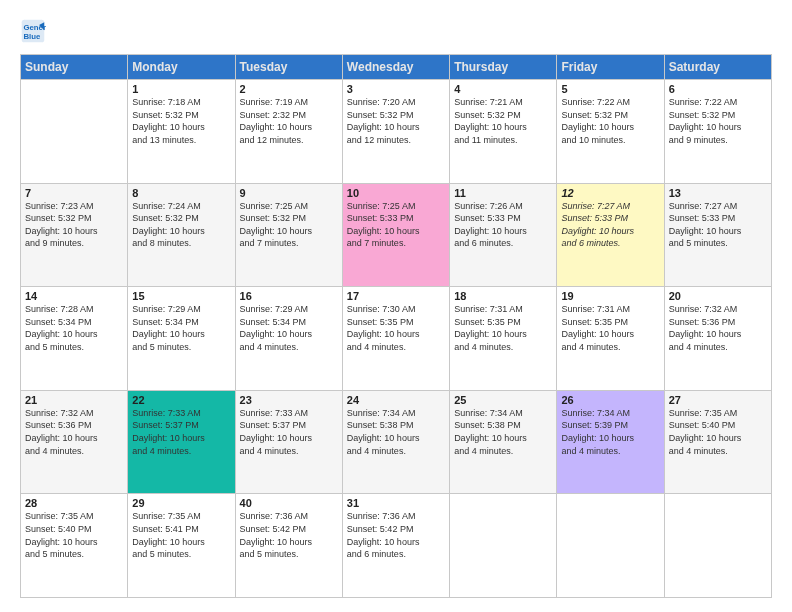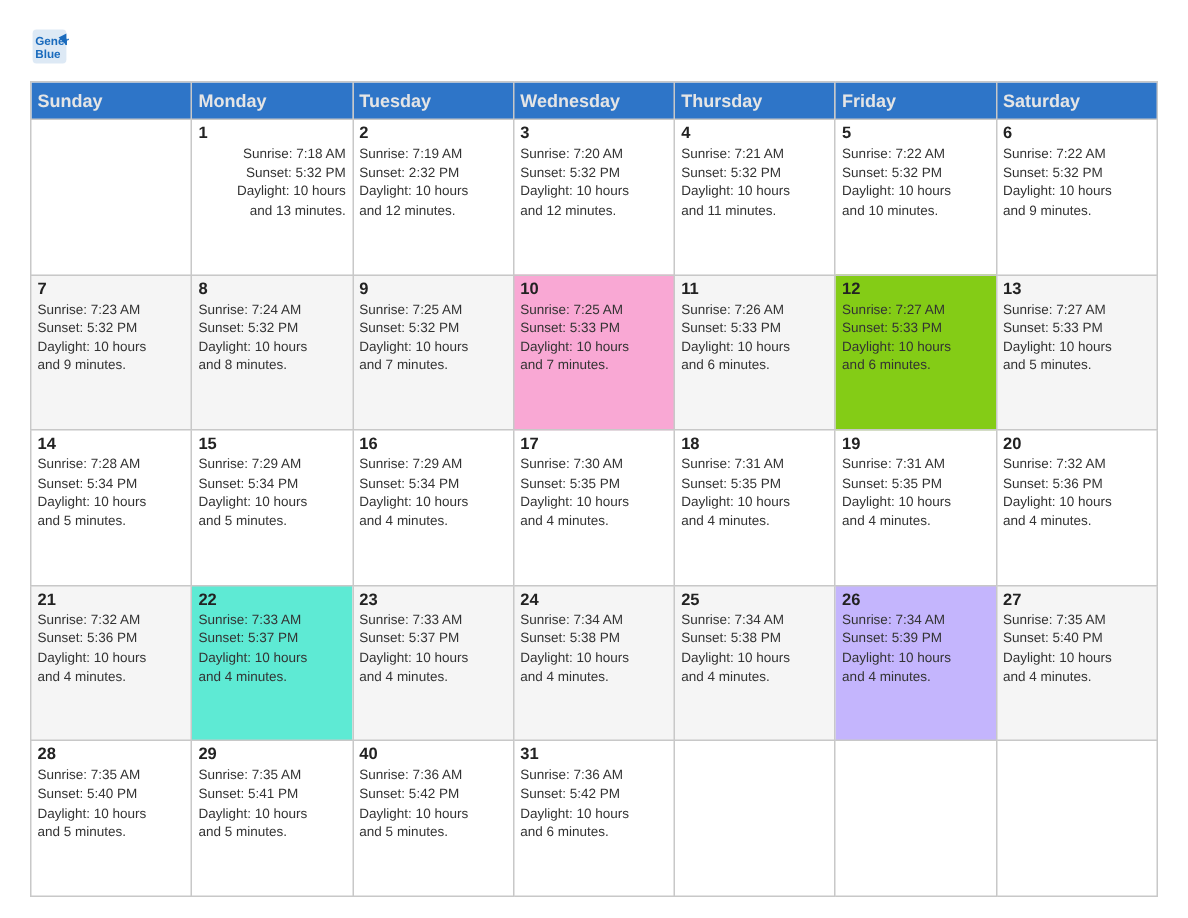--- a/index.html
+++ b/index.html
@@ -121,21 +121,21 @@
           <th>Thursday</th>
           <th>Friday</th>
           <th>Saturday</th>
         </tr>
       </thead>
     <tbody id="cal-body">
         <tr>
           <td class="empty-cell"></td>
           <td>
             <span class="day-num">1</span>
-            <div class="day-info" style="white-space: pre-line; text-align: right;">Sunrise: 7:18 AM
+            <div class="day-info" style="white-space: pre-line;">Sunrise: 7:18 AM
 Sunset: 5:32 PM
 Daylight: 10 hours
 and 13 minutes.</div>
           </td>
           <td>
             <span class="day-num">2</span>
             <div class="day-info" style="white-space: pre-line;">Sunrise: 7:19 AM
 Sunset: 2:32 PM
 Daylight: 10 hours
 and 12 minutes.</div>
@@ -198,21 +198,21 @@
 Daylight: 10 hours
 and 7 minutes.</div>
           </td>
           <td style="background: rgb(245, 245, 245);">
             <span class="day-num">11</span>
             <div class="day-info" style="white-space: pre-line;">Sunrise: 7:26 AM
 Sunset: 5:33 PM
 Daylight: 10 hours
 and 6 minutes.</div>
           </td>
-          <td style="background: #84cc16;">
+          <td style="background: #fef9c3; font-style: italic;">
             <span class="day-num">12</span>
             <div class="day-info" style="white-space: pre-line;">Sunrise: 7:27 AM
 Sunset: 5:33 PM
 Daylight: 10 hours
 and 6 minutes.</div>
           </td>
           <td style="background: rgb(245, 245, 245);">
             <span class="day-num">13</span>
             <div class="day-info" style="white-space: pre-line;">Sunrise: 7:27 AM
 Sunset: 5:33 PM
@@ -272,21 +272,21 @@
           </td>
         </tr>
         <tr>
           <td style="background: rgb(245, 245, 245);">
             <span class="day-num">21</span>
             <div class="day-info" style="white-space: pre-line;">Sunrise: 7:32 AM
 Sunset: 5:36 PM
 Daylight: 10 hours
 and 4 minutes.</div>
           </td>
-          <td style="background: #5eead4;">
+          <td style="background: #14b8a6;">
             <span class="day-num">22</span>
             <div class="day-info" style="white-space: pre-line;">Sunrise: 7:33 AM
 Sunset: 5:37 PM
 Daylight: 10 hours
 and 4 minutes.</div>
           </td>
           <td style="background: rgb(245, 245, 245);">
             <span class="day-num">23</span>
             <div class="day-info" style="white-space: pre-line;">Sunrise: 7:33 AM
 Sunset: 5:37 PM

